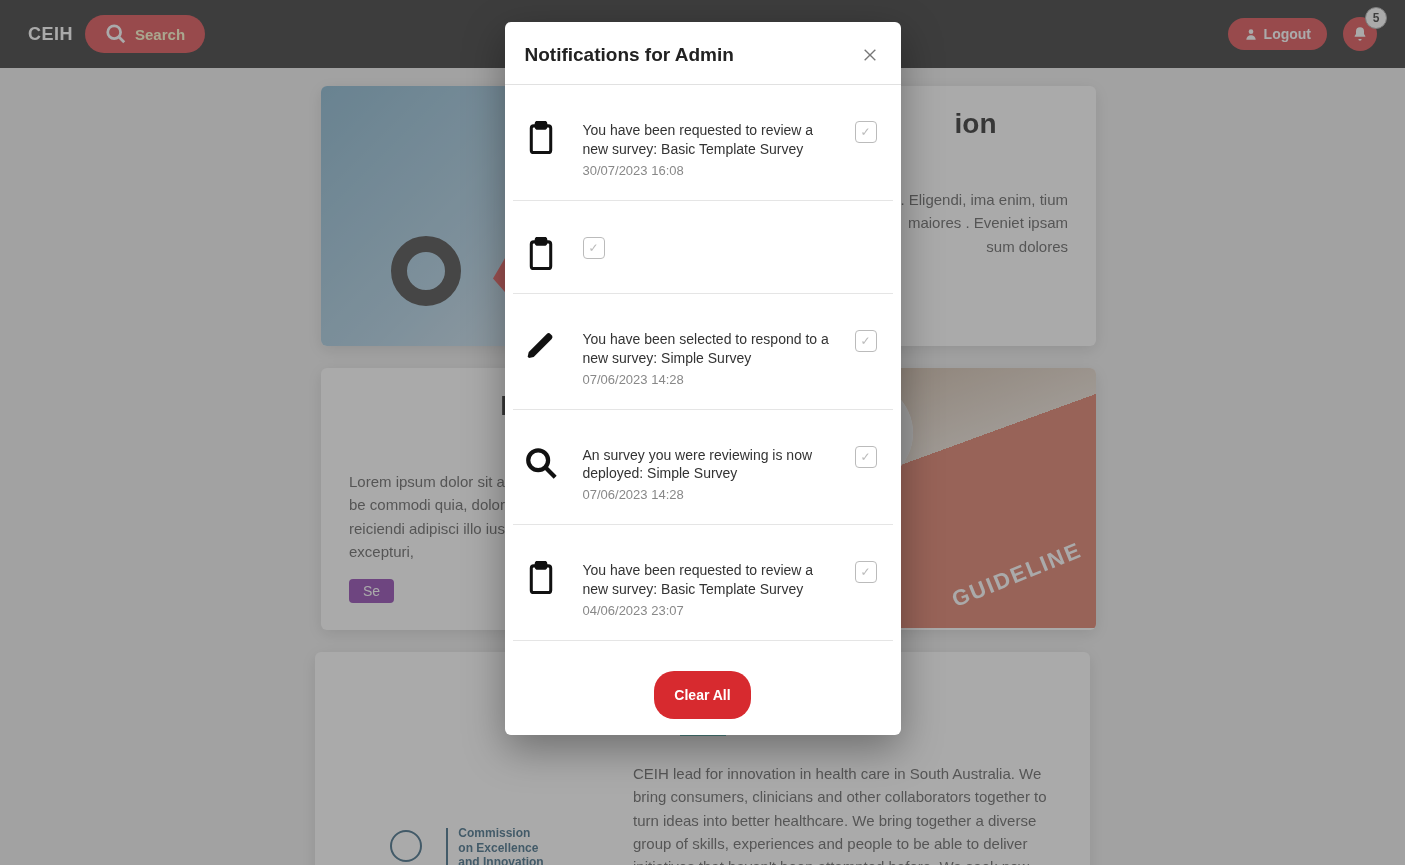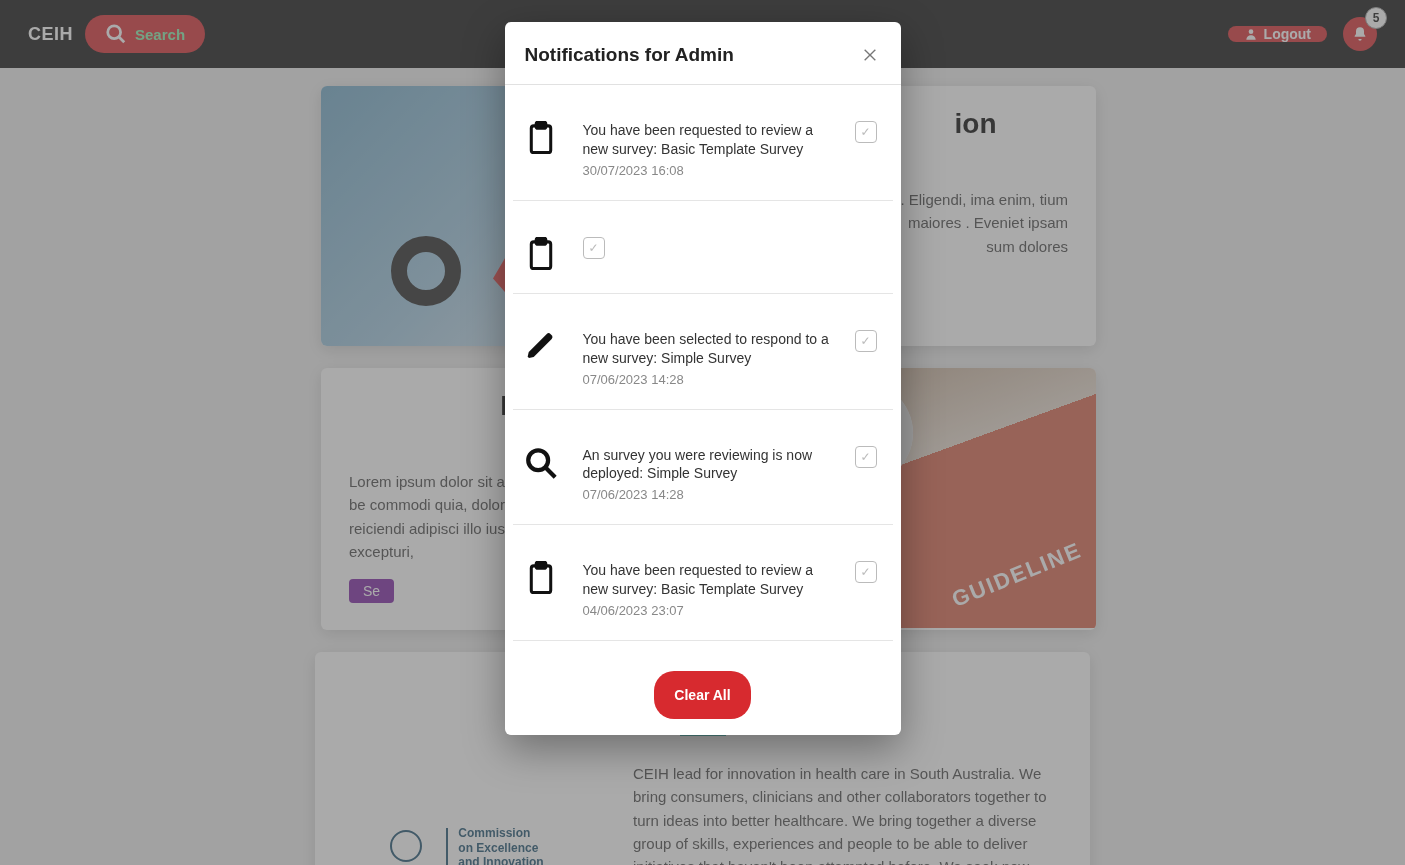--- a/index.html
+++ b/index.html
@@ -9,23 +9,23 @@
     --text:#2f2f2f;
     --muted:#7a7a7a;
   }
   *{box-sizing:border-box;margin:0;padding:0;font-family:Segoe UI,Arial,sans-serif;}
   body{width:1405px;height:865px;background:#eee;overflow:hidden;position:relative;}
 
   
   .header{height:68px;width:100%;background:#0f0f0f;display:flex;align-items:center;padding:0 28px;color:#fff;justify-content:space-between;}
   .hleft{display:flex;align-items:center;gap:12px;}
   .logo{font-weight:700;font-size:18px;letter-spacing:0.5px;}
-  .search-btn{background:var(--red);color:#86efac;border:none;border-radius:22px;height:38px;padding:0 20px;display:flex;align-items:center;gap:8px;font-weight:600;font-size:15px;cursor:pointer;}
+  .search-btn{background:var(--red);color:#fef9c3;border:none;border-radius:22px;height:38px;padding:0 20px;display:flex;align-items:center;gap:8px;font-weight:600;font-size:15px;cursor:pointer;}
   .hright{display:flex;align-items:center;gap:16px;}
-  .logout-btn{background:var(--red);color:#fff;border:none;border-radius:20px;height:16px;padding:0 16px;display:flex;align-items:center;gap:6px;font-weight:600;font-size:14px;cursor:pointer;}
+  .logout-btn{background:var(--red);color:#fff;border:none;border-radius:20px;height:32px;padding:0 16px;display:flex;align-items:center;gap:6px;font-weight:600;font-size:14px;cursor:pointer;}
   .bell-btn{width:34px;height:34px;border-radius:50%;background:var(--red);display:flex;align-items:center;justify-content:center;cursor:pointer;position:relative;}
   .bell-badge{position:absolute;top:-10px;right:-10px;background:#fff;color:#111;border:1px solid #999;border-radius:50%;width:22px;height:22px;display:flex;align-items:center;justify-content:center;font-size:12px;font-weight:700;}
 
   
   .page{width:100%;padding-top:18px;display:flex;flex-direction:column;align-items:center;gap:22px;}
   .card{width:775px;background:#fff;border-radius:6px;box-shadow:0 4px 16px rgba(0,0,0,0.15);overflow:hidden;}
   .card.row{display:flex;margin-left:12px;}
   .imgbox{width:262px;height:260px;flex-shrink:0;display:flex;align-items:center;justify-content:center;font-size:13px;color:#444;overflow:hidden;}
   .cbody{flex:1;padding:22px 28px;}
 

